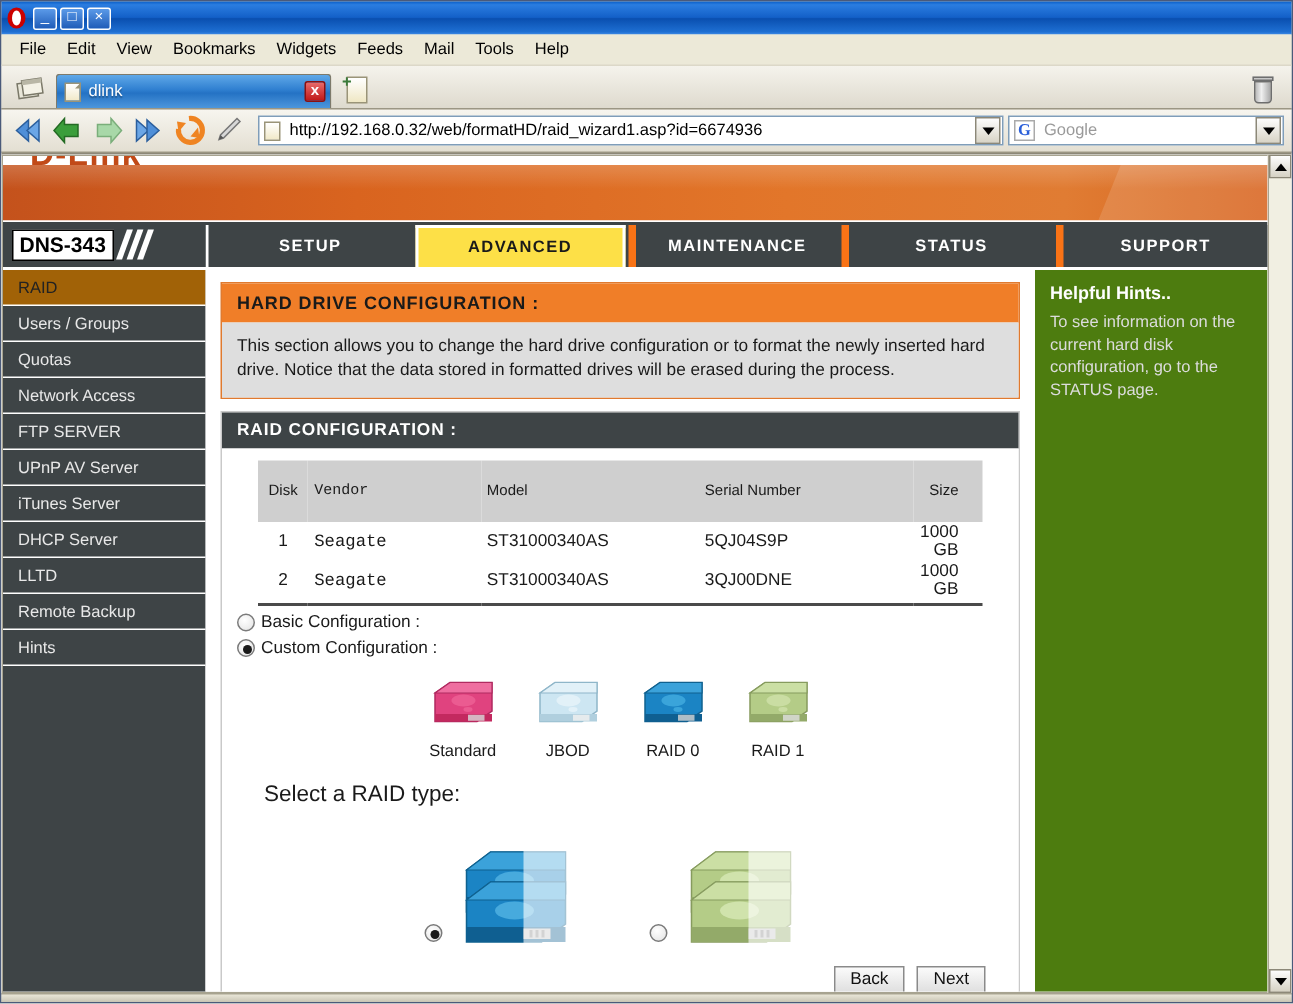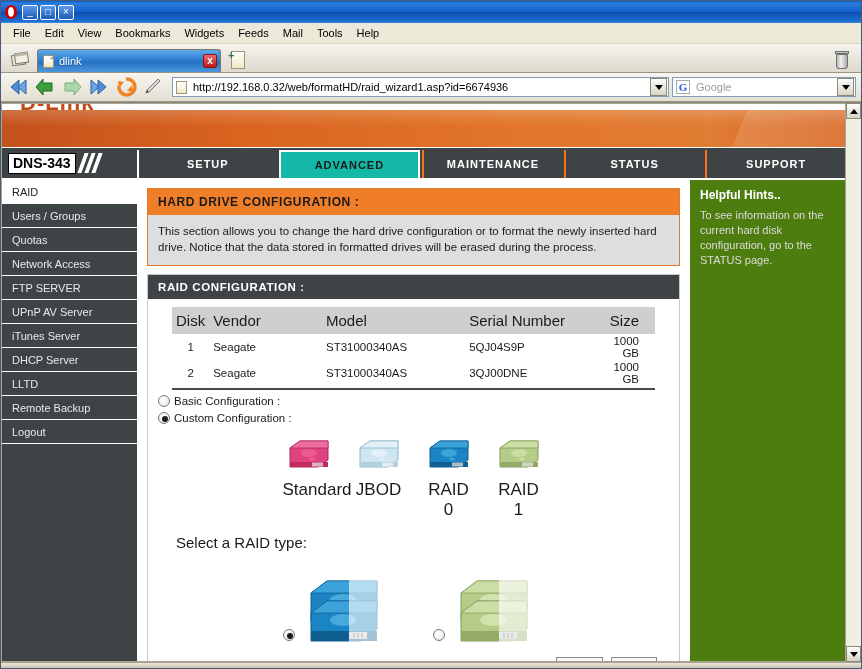--- a/index.html
+++ b/index.html
@@ -263,45 +263,45 @@
     width: 4px; height: 20px; background: #fff;
     transform: skewX(-20deg); margin-left: 3px;
   }
   .tabs { flex: 1; display: flex; align-items: stretch; gap: 2px; padding: 2px 0 0 0; }
   .navtab {
     flex: 1;
     background: #3e4446;
     color: #fff; font-size: 11px; font-weight: bold;
     letter-spacing: 1px;
     display: flex; align-items: center; justify-content: center;
-    border-left: 2px solid #f97316;
+    border-left: 5px solid #f97316;
     text-align: center;
   }
   .navtab:first-child { border-left: 2px solid #fff; }
   .navtab.active {
-    background: #14b8a6; color: #1a1a1a;
+    background: #fde047; color: #1a1a1a;
     border: 2px solid #fff; border-bottom: none;
   }
 
   
   .bodyrow { display: flex; align-items: stretch; height: 485px; background:#fff; }
   .sidebar {
     width: 135px; flex: 0 0 135px;
     background: #3e4446;
     padding-top: 0px;
   }
   .side-item {
     height: 24px; display: flex; align-items: center;
     padding-left: 10px;
     font-size: 11px; color: #e8e8e8;
     border-bottom: 1px solid #fff;
     background: #3e4446;
   }
   .side-item.active {
-    background: #ffffff; color: #222;
+    background: #a16207; color: #222;
   }
 
   .content {
     flex: 1; background: #fff;
     padding: 8px 10px 0 10px;
     display: flex; flex-direction: column;
   }
 
   .panel {
     border: 1px solid #e07a2f;
@@ -323,29 +323,29 @@
     background: #3e4446; color: #fff;
     font-size: 11.5px; font-weight: bold; letter-spacing: .6px;
     padding: 6px 10px;
   }
   .panel2-body { background:#fff; padding: 8px 10px 10px 10px; }
 
   
   table.disks { width: 100%; border-collapse: collapse; margin: 0 14px; width: calc(100% - 28px);}
   table.disks thead th {
     background: #cfcfcf; color: #1a1a1a;
-    font-size: 15px; font-weight: normal;
-    text-align: left; padding: 5px 4px;
+    font-size: 10px; font-weight: normal;
+    text-align: left; padding: 15px 4px;
   }
   table.disks tbody td {
     font-size: 11.5px; padding: 1px 4px; color: #1a1a1a;
   }
   table.disks tbody tr:last-child td { border-bottom: 2px solid #4a4a4a; padding-bottom:3px;}
   .c-disk { width: 34px; text-align: center !important; }
-  .c-vendor { width: 120px; }
+  .c-vendor { width: 120px; font-family: Liberation Mono, monospace; }
   .c-model { width: 150px; }
   .c-serial { width: 150px; }
   .c-size { text-align: right !important; padding-right: 16px !important; }
 
   .radiorow { display: flex; align-items: center; margin-top: 5px; }
   .radio {
     width: 12px; height: 12px; border-radius: 50%;
     border: 1px solid #7a7a7a;
     background: radial-gradient(circle at 40% 35%, #ffffff, #e2e2e2);
     flex: 0 0 12px; margin-right: 4px;
@@ -356,21 +356,21 @@
     width: 6px; height: 6px; border-radius:50%; background:#1a1a1a;
   }
   .radiolabel { font-size: 11.5px; color: #1a1a1a; }
 
   
   .drivestrip {
     display: flex; justify-content: center; gap: 18px;
     margin-top: 14px;
   }
   .driveitem { width: 52px; text-align: center; }
-  .drivelabel { font-size: 17px; color: #1a1a1a; margin-top: 4px; }
+  .drivelabel { font-size: 11px; color: #1a1a1a; margin-top: 4px; }
 
   .selecttitle { font-size: 15px; color: #1a1a1a; margin: 14px 0 0 18px; }
 
   .choicerow {
     display: flex; justify-content: center; gap: 38px;
     margin-top: 6px; align-items: flex-end;
   }
   .choice { display: flex; align-items: flex-end; gap: 4px; }
   .stack { position: relative; width: 92px; height: 86px; }
 
@@ -558,21 +558,21 @@
           <div class="side-item active">RAID</div>
           <div class="side-item">Users / Groups</div>
           <div class="side-item">Quotas</div>
           <div class="side-item">Network Access</div>
           <div class="side-item">FTP SERVER</div>
           <div class="side-item">UPnP AV Server</div>
           <div class="side-item">iTunes Server</div>
           <div class="side-item">DHCP Server</div>
           <div class="side-item">LLTD</div>
           <div class="side-item">Remote Backup</div>
-          <div class="side-item">Logout</div>
+          <div class="side-item">Hints</div>
         </div>
 
         <div class="content">
 
           <div class="panel">
             <div class="panel-head">HARD DRIVE CONFIGURATION :</div>
             <div class="panel-body">This section allows you to change the hard drive configuration or to format the newly inserted hard drive. Notice that the data stored in formatted drives will be erased during the process.</div>
           </div>
 
           <div class="panel2">

